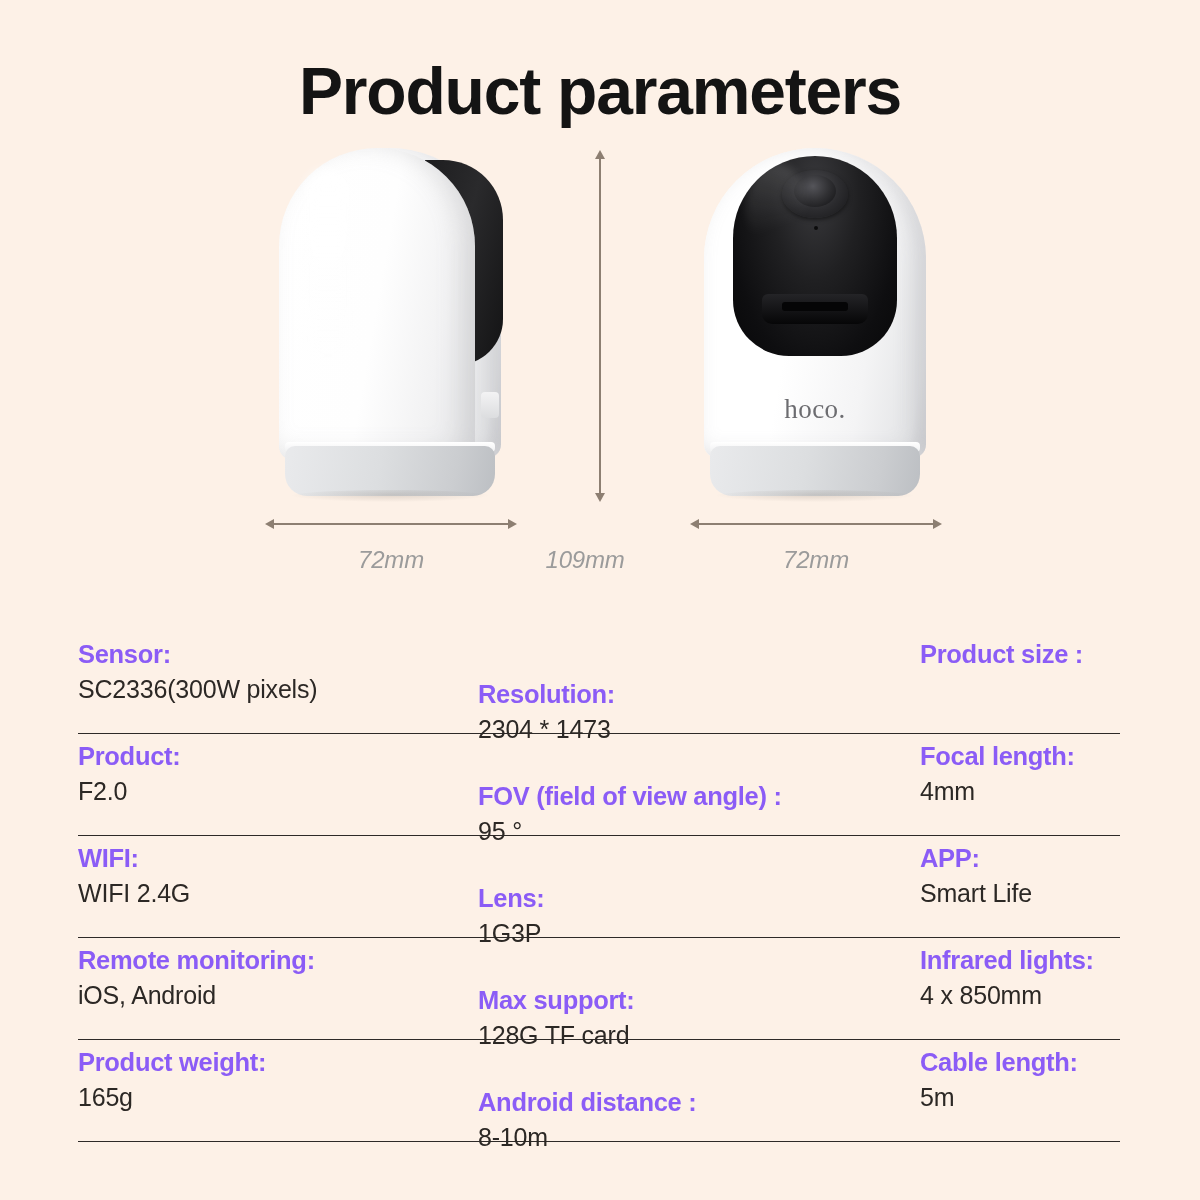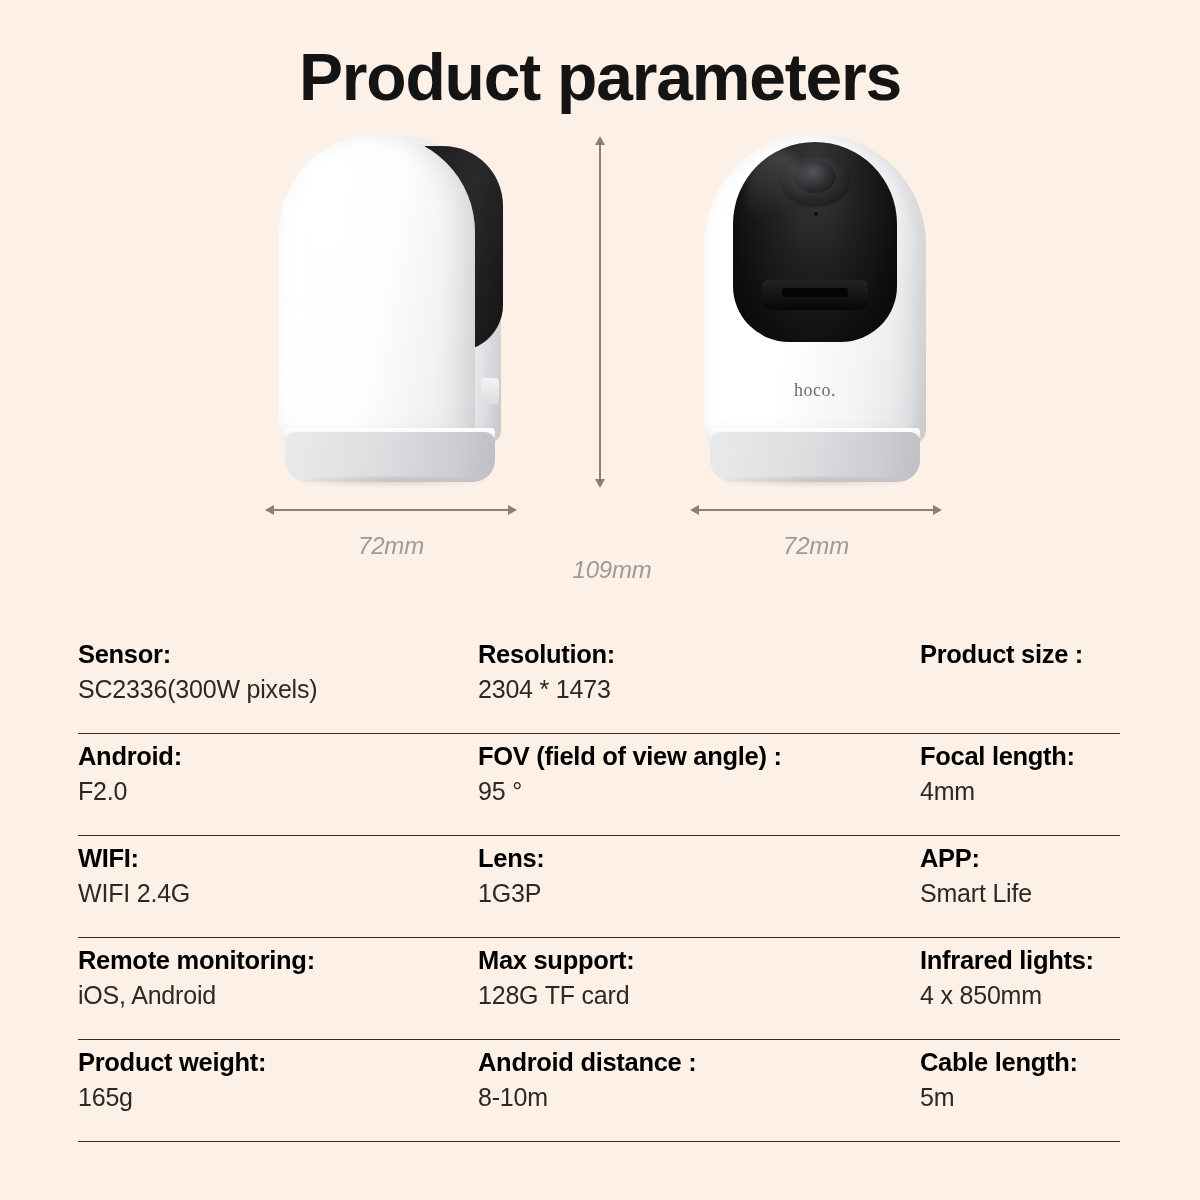--- a/index.html
+++ b/index.html
@@ -15,21 +15,21 @@
     position: relative;
   }
 
   
   .page-title {
     text-align: center;
     font-size: 66px;
     font-weight: 700;
     color: #141414;
     letter-spacing: -1.2px;
-    padding-top: 44px;
+    padding-top: 58px;
     line-height: 1;
     font-stretch: condensed;
   }
 
   
   .showcase {
     position: relative;
     height: 450px;
     margin-top: 18px;
   }
@@ -189,21 +189,21 @@
     background: linear-gradient(160deg, rgba(255,255,255,.18), rgba(255,255,255,0) 70%);
     filter: blur(4px);
   }
   .brand {
     position: absolute;
     left: 0;
     right: 0;
     top: 252px;
     text-align: center;
     font-family: "Liberation Serif", serif;
-    font-size: 18px;
+    font-size: 27px;
     color: #6c6c70;
     letter-spacing: .5px;
   }
 
   
   .dim-h {
     position: absolute;
     height: 14px;
   }
   .dim-h .line {
@@ -262,27 +262,27 @@
     display: flex;
     border-bottom: 1.6px solid #2e2a28;
     height: 102px;
     box-sizing: border-box;
   }
   .spec-cell {
     box-sizing: border-box;
     padding-top: 6px;
   }
   .c1 { width: 400px; }
-  .c2 { width: 442px; }
+  .c2 { width: 442px; margin-top: 40px; }
   .c3 { width: 200px; }
 
   .spec-label {
     font-size: 25.5px;
     font-weight: 700;
-    color: #000000;
+    color: #8b5cf6;
     letter-spacing: -.3px;
     line-height: 1.32;
     white-space: nowrap;
   }
   .spec-value {
     font-size: 25px;
     font-weight: 400;
     color: #2c2825;
     letter-spacing: -.2px;
     line-height: 1.36;
@@ -327,21 +327,21 @@
     <div class="line"></div>
     <div class="ah ah-r"></div>
   </div>
   <div class="dim-label" style="left:265px; top:404px; width:252px;">72mm</div>
 
   <div class="dim-v" style="left:593px; top:8px; height:352px;">
     <div class="av av-t"></div>
     <div class="line"></div>
     <div class="av av-b"></div>
   </div>
-  <div class="dim-label" style="left:532px; top:404px; width:160px;margin-top:24px;">109mm</div>
+  <div class="dim-label" style="left:505px; top:404px; width:160px;">109mm</div>
 
   <div class="dim-h" style="left:690px; top:375px; width:252px;">
     <div class="ah ah-l"></div>
     <div class="line"></div>
     <div class="ah ah-r"></div>
   </div>
   <div class="dim-label" style="left:690px; top:404px; width:252px;">72mm</div>
 
 </div>
 
@@ -356,21 +356,21 @@
       <div class="spec-label">Resolution:</div>
       <div class="spec-value">2304 * 1473</div>
     </div>
     <div class="spec-cell c3">
       <div class="spec-label">Product size :</div>
     </div>
   </div>
 
   <div class="spec-row">
     <div class="spec-cell c1">
-      <div class="spec-label">Android:</div>
+      <div class="spec-label">Product:</div>
       <div class="spec-value">F2.0</div>
     </div>
     <div class="spec-cell c2">
       <div class="spec-label">FOV (field of view angle) :</div>
       <div class="spec-value">95 °</div>
     </div>
     <div class="spec-cell c3">
       <div class="spec-label">Focal length:</div>
       <div class="spec-value">4mm</div>
     </div>

